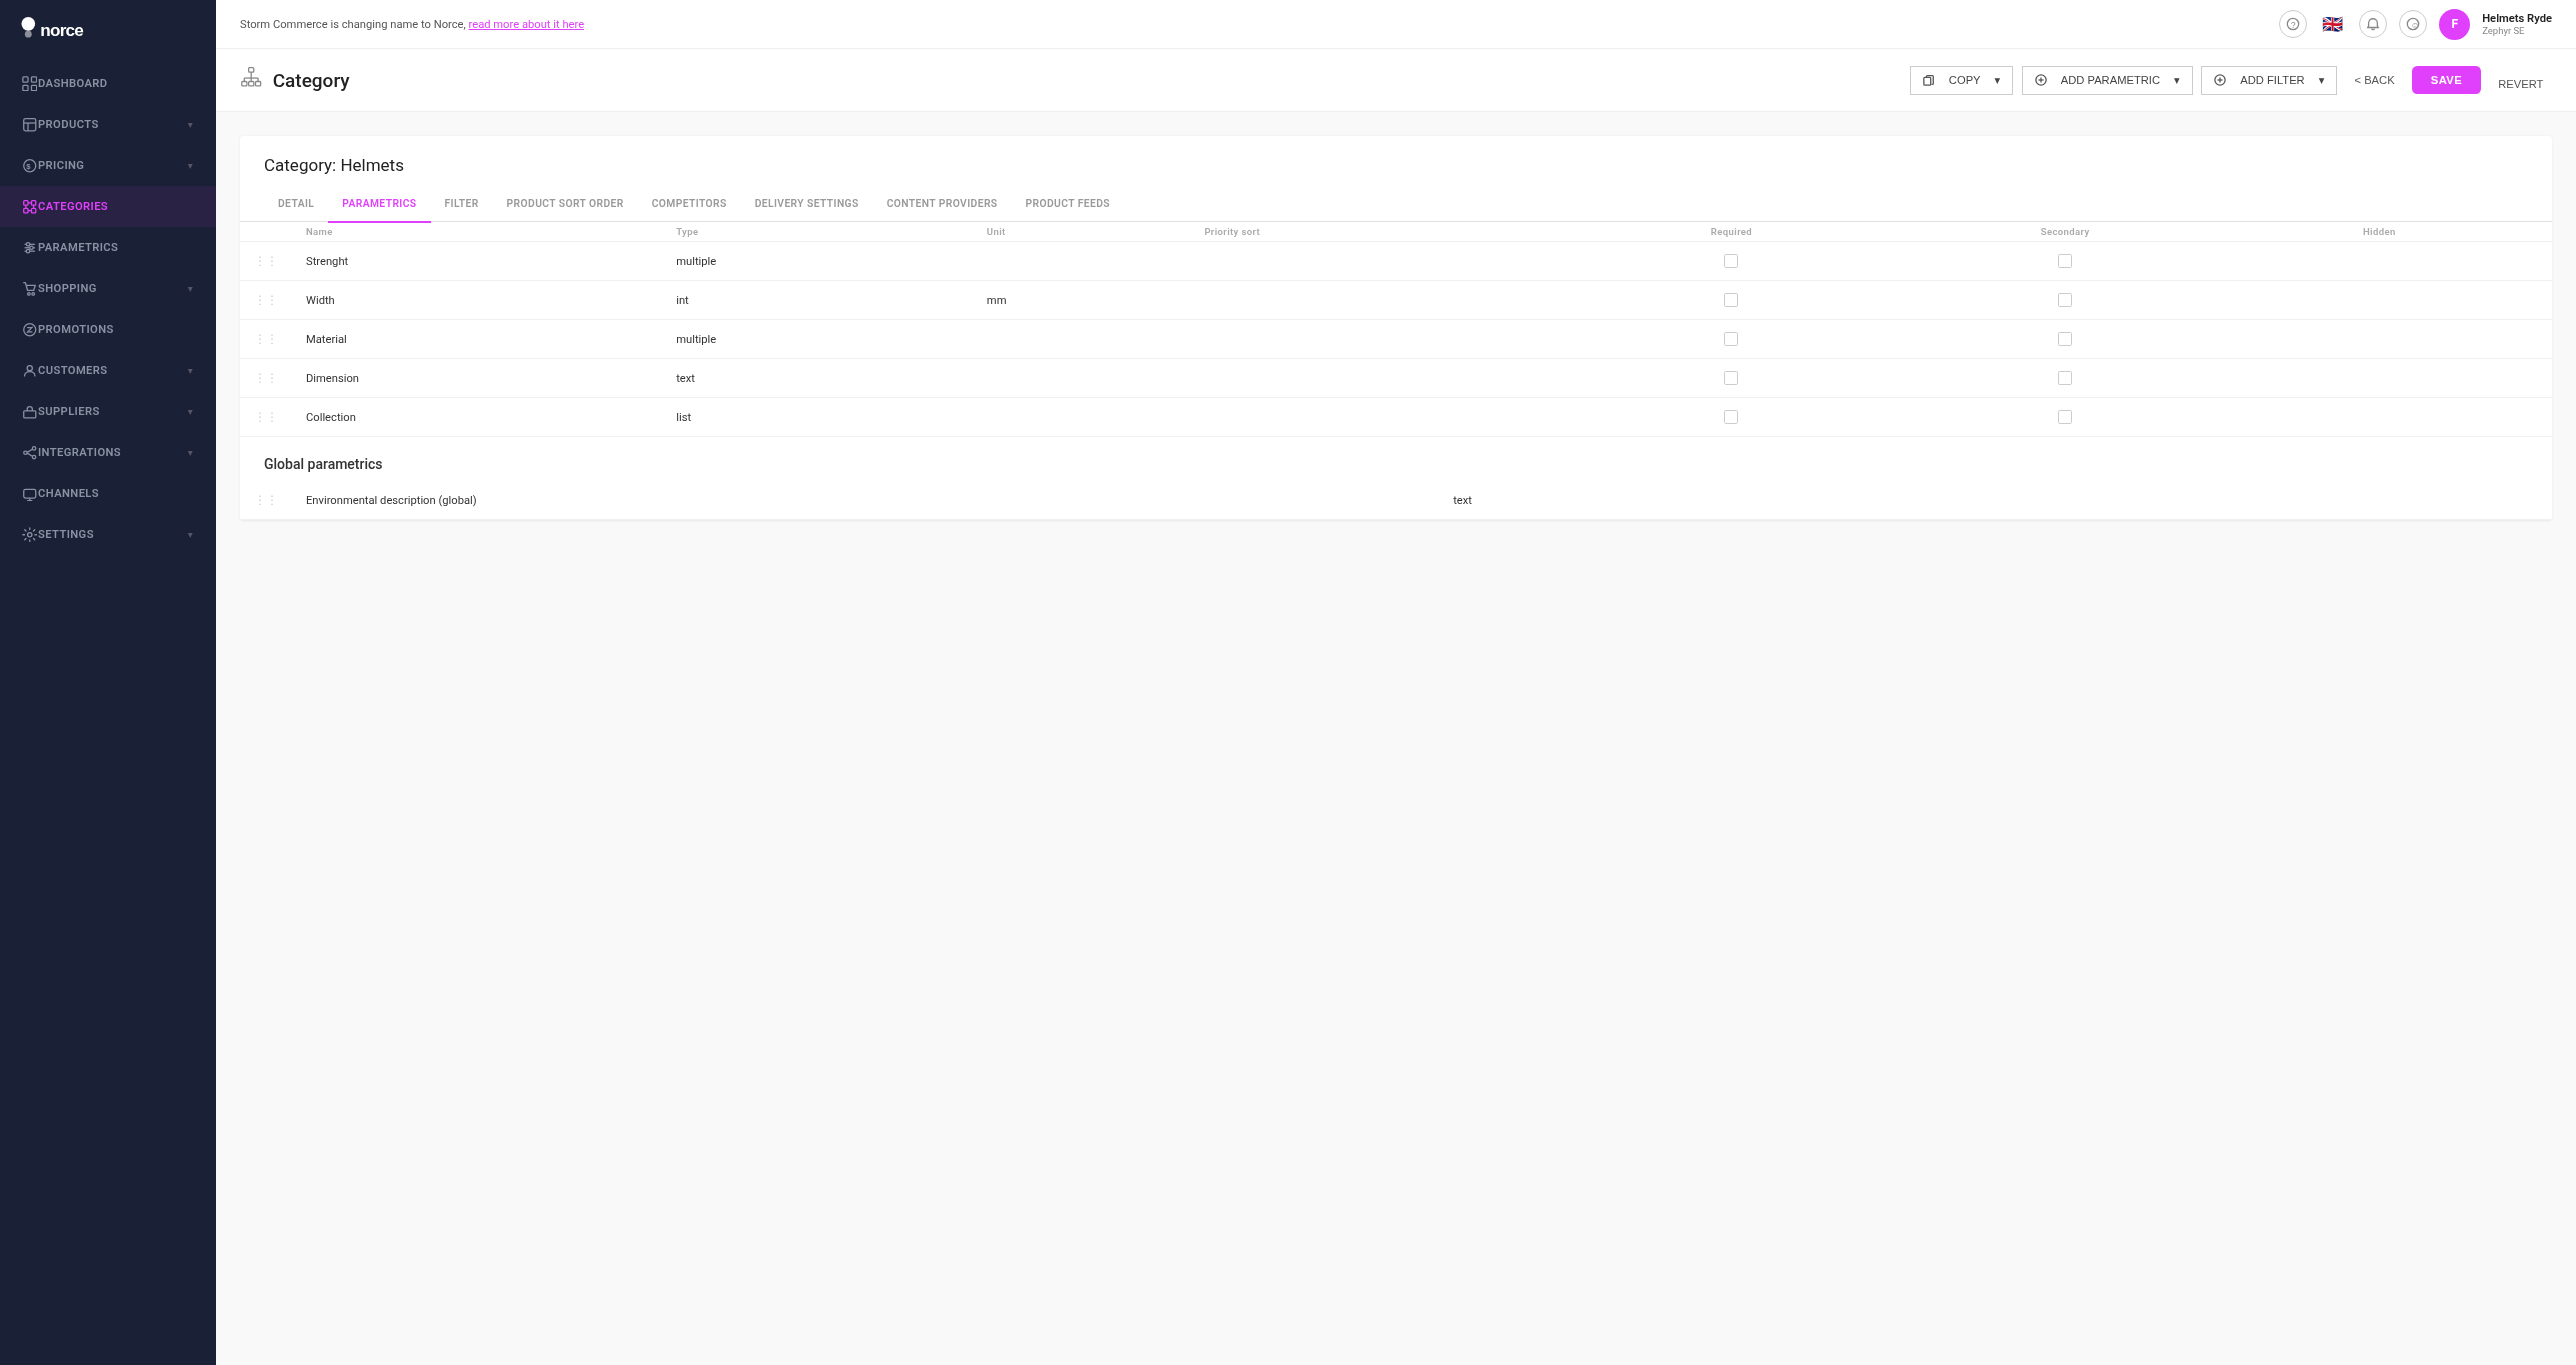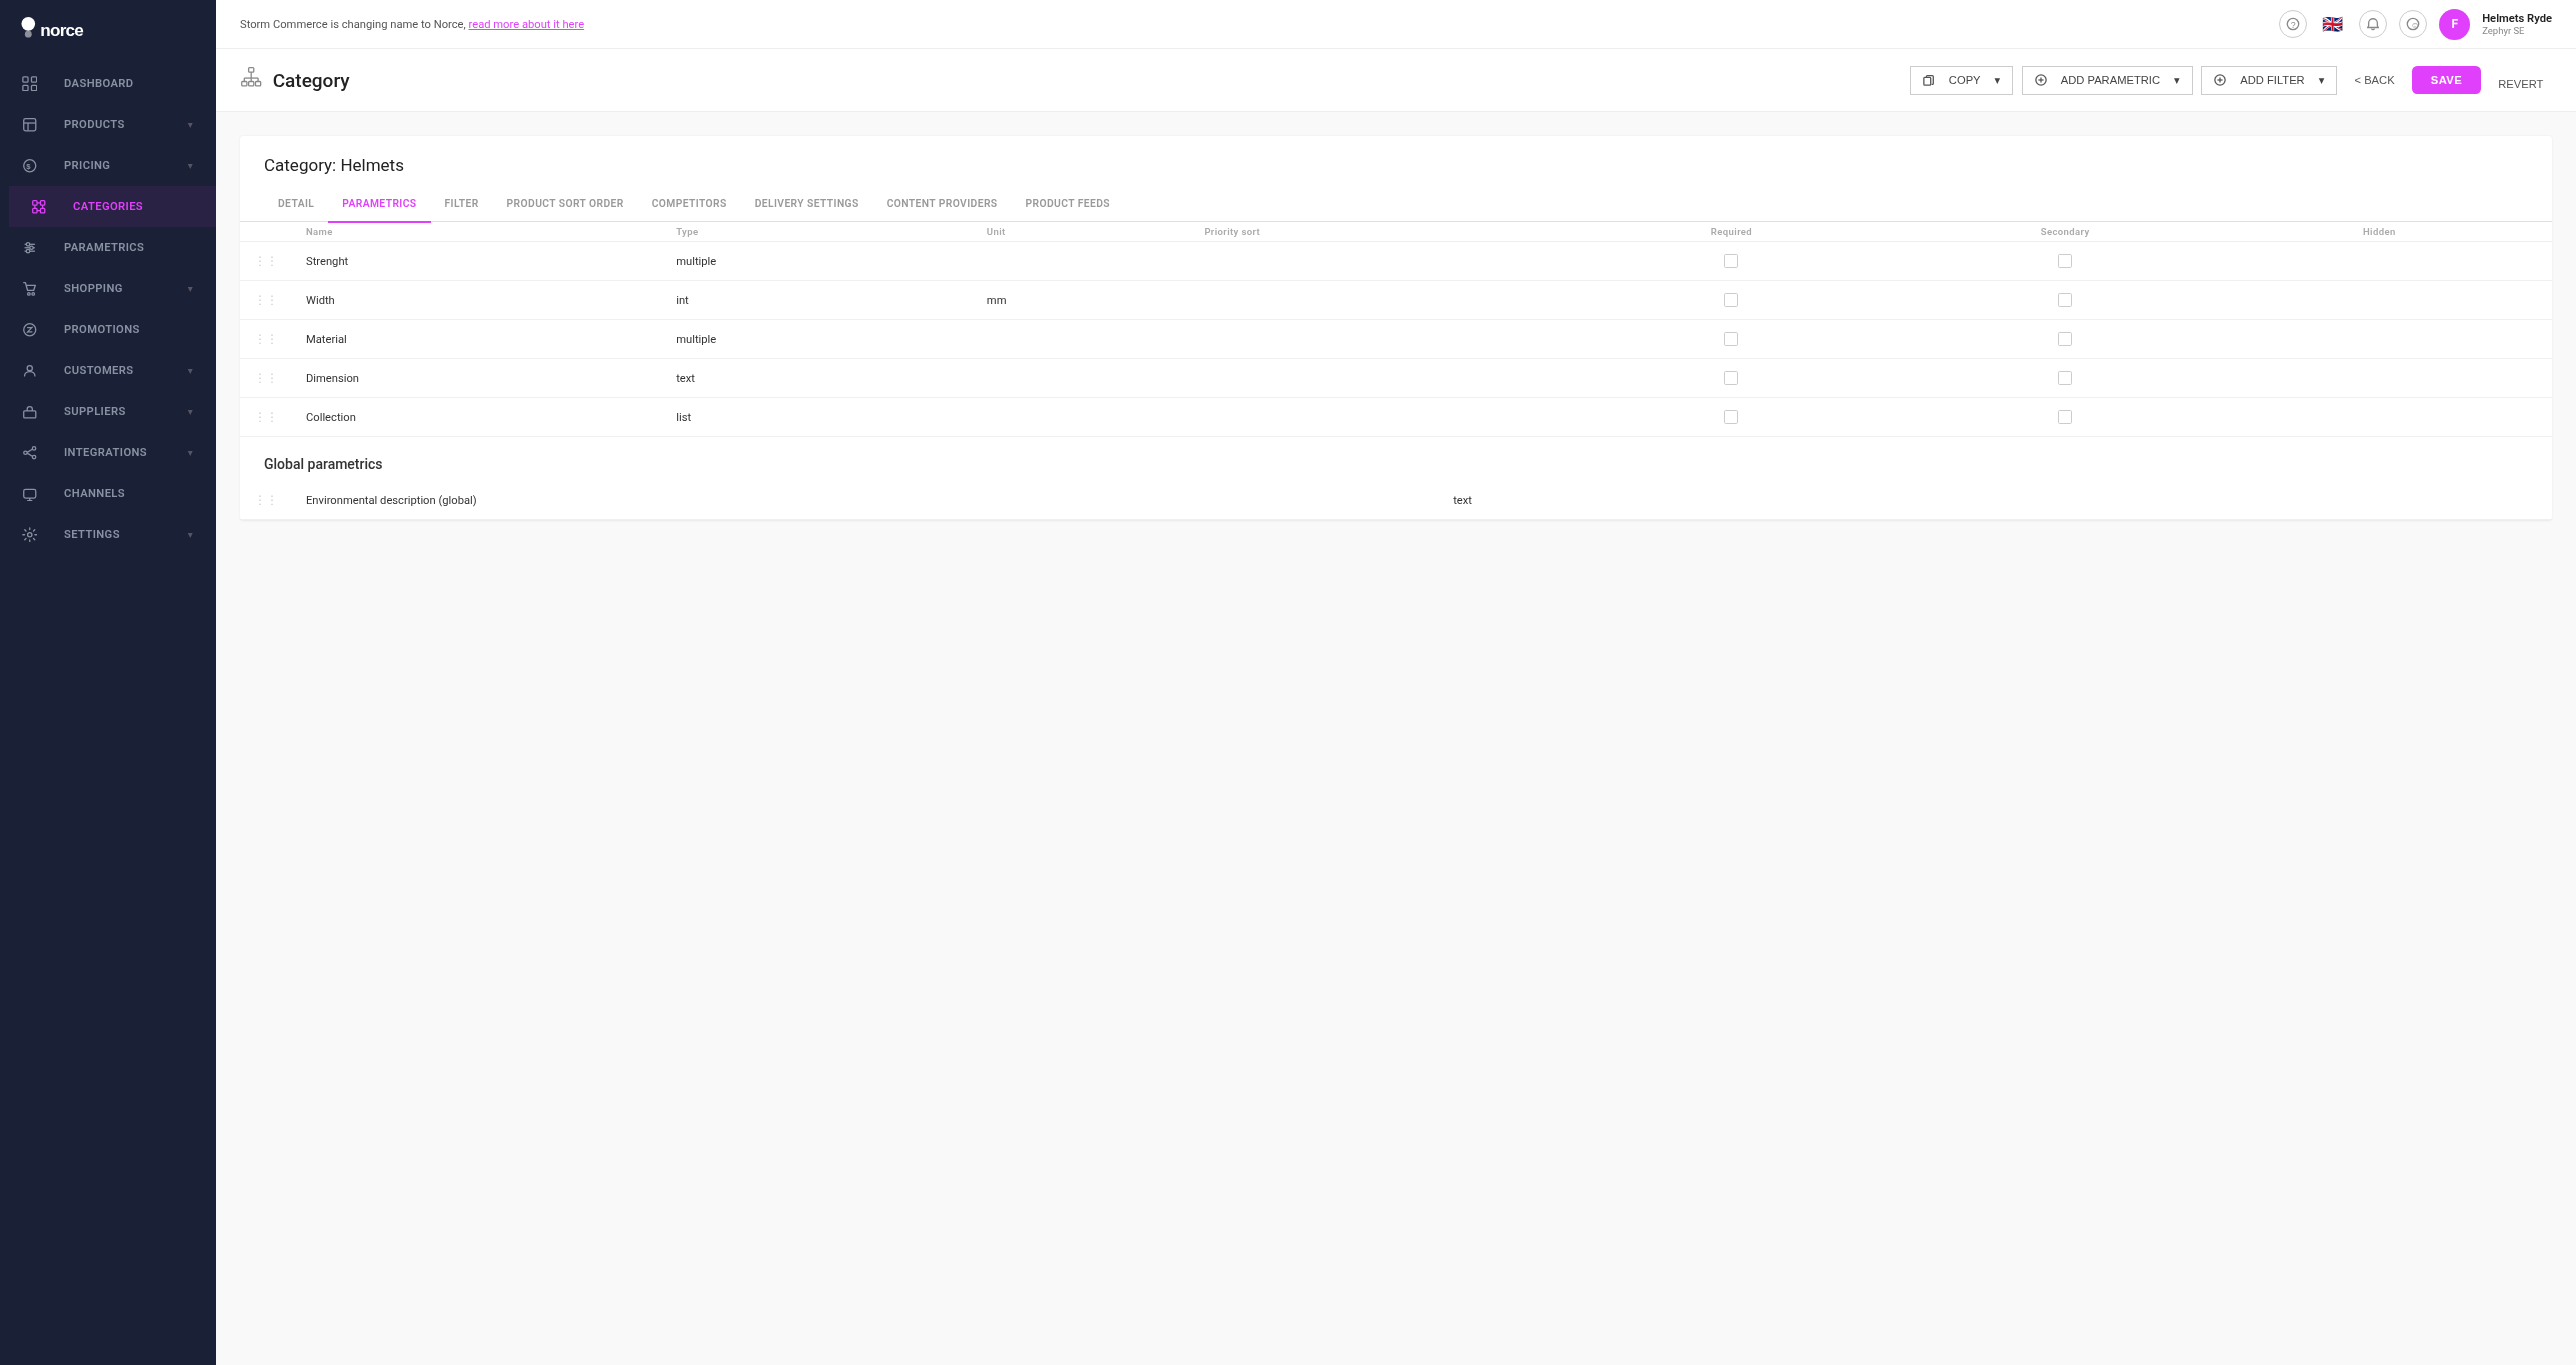--- a/index.html
+++ b/index.html
@@ -24,30 +24,30 @@
     .logo-text {
       color: #fff;
       font-size: 22.4px;
       font-weight: 700;
       letter-spacing: -0.9px;
     }
     .sidebar-nav { flex: 1; }
     .nav-item {
       display: flex;
       align-items: center;
-      gap: 26px;
+      gap: 0;
       padding: 12px 21px;
       cursor: pointer;
       font-size: 11.2px;
       font-weight: 600;
       letter-spacing: 0.4px;
       color: #8892a4;
       transition: background 0.15s;
     }
-    .nav-item.active { color: #e040fb; background: rgba(224,64,251,0.08); margin-left: 9px; }
+    .nav-item.active { color: #e040fb; background: rgba(224,64,251,0.08); }
     .nav-item .nav-icon { width: 17px; height: 17px; display: flex; align-items: center; justify-content: center; flex-shrink: 0; }
     .nav-item .chevron { margin-left: auto; font-size: 8.6px; color: #556; }
 
     
     .main {
       flex: 1;
       display: flex;
       flex-direction: column;
       height: 100vh;
       overflow: hidden;

